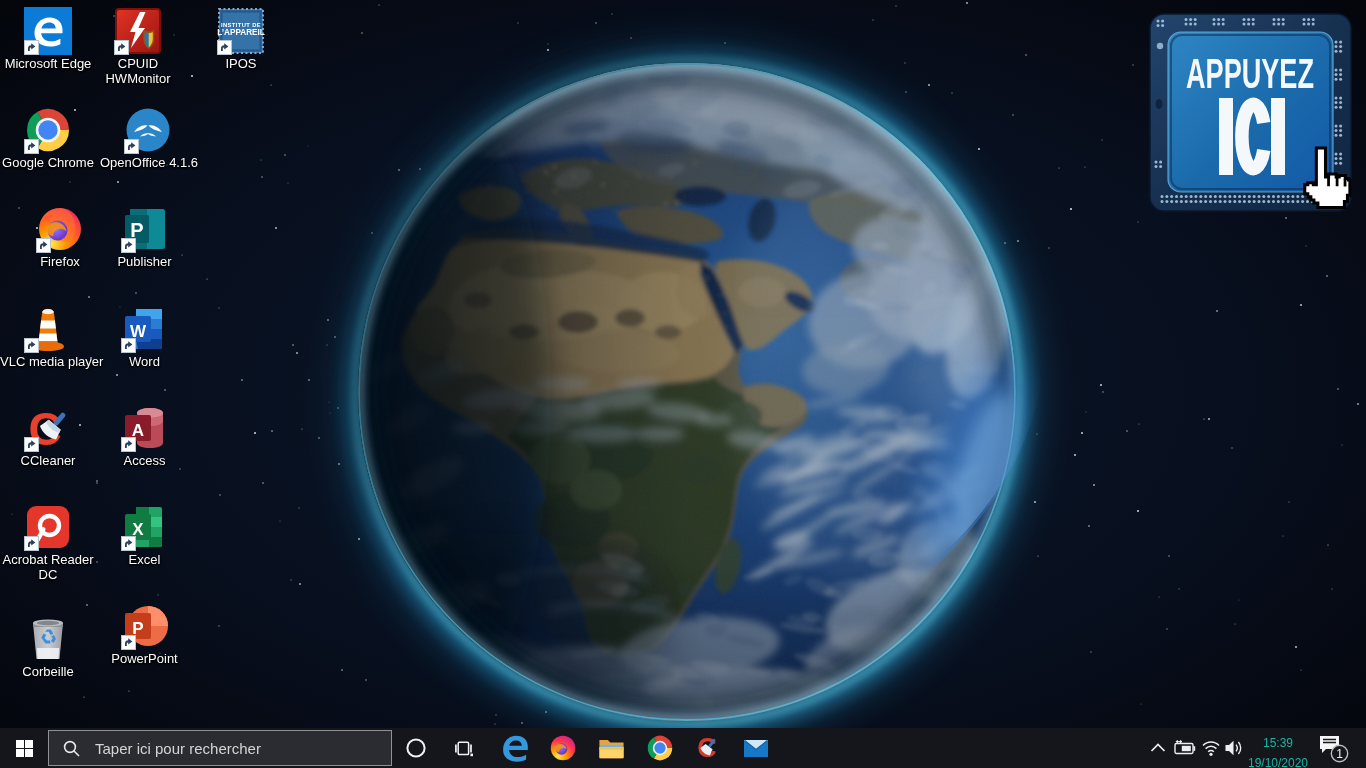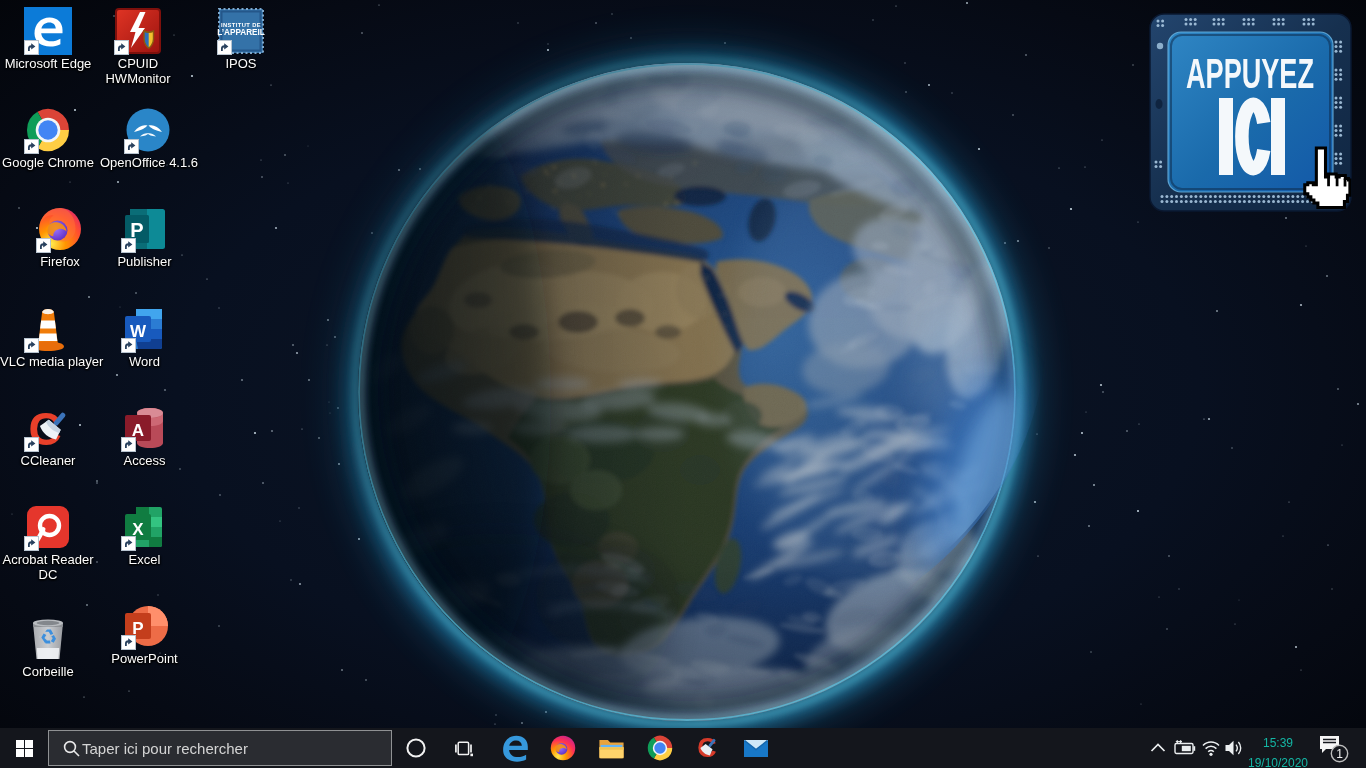--- a/index.html
+++ b/index.html
@@ -6,21 +6,21 @@
   body{font-family:"Liberation Sans",sans-serif;position:relative;transform:translateZ(0);}
   #wall{position:absolute;left:0;top:0;}
   .dicon{position:absolute;width:96px;text-align:center;color:#fff;}
   .dicon .ic{width:48px;height:48px;margin:0 auto;position:relative;}
   .dicon .lbl{margin-top:1px;font-size:13px;line-height:15px;color:#fff;white-space:nowrap;opacity:0.99;
     text-shadow:0 1px 2px #000,1px 1px 2px #000,-1px 1px 2px #000;}
   .sc{position:absolute;left:0;bottom:0;width:15px;height:15px;}
   #taskbar{position:absolute;left:0;top:728px;width:1366px;height:40px;background:#14161c;}
   #search{position:absolute;left:48px;top:2px;width:344px;height:36px;background:#2a2c31;
     border:1.5px solid #8f9193;box-sizing:border-box;display:flex;align-items:center;}
-  #search .txt{color:#d6d6d6;font-size:15px;margin-left:2px;opacity:0.99;}
+  #search .txt{color:#d6d6d6;font-size:15px;margin-left:15px;opacity:0.99;}
   .tbic{position:absolute;top:0;width:48px;height:40px;display:flex;align-items:center;justify-content:center;}
   #clock{font-size:12px;line-height:20px;text-align:center;color:#14b8a6;opacity:0.99;}
 </style>
 </head>
 <body>
 <svg id="wall" width="1366" height="768" xmlns="http://www.w3.org/2000/svg">
   <defs>
     <radialGradient id="space" cx="50.3%" cy="51%" r="72%">
       <stop offset="0%" stop-color="#0c1626"></stop>
       <stop offset="52%" stop-color="#081020"></stop>

